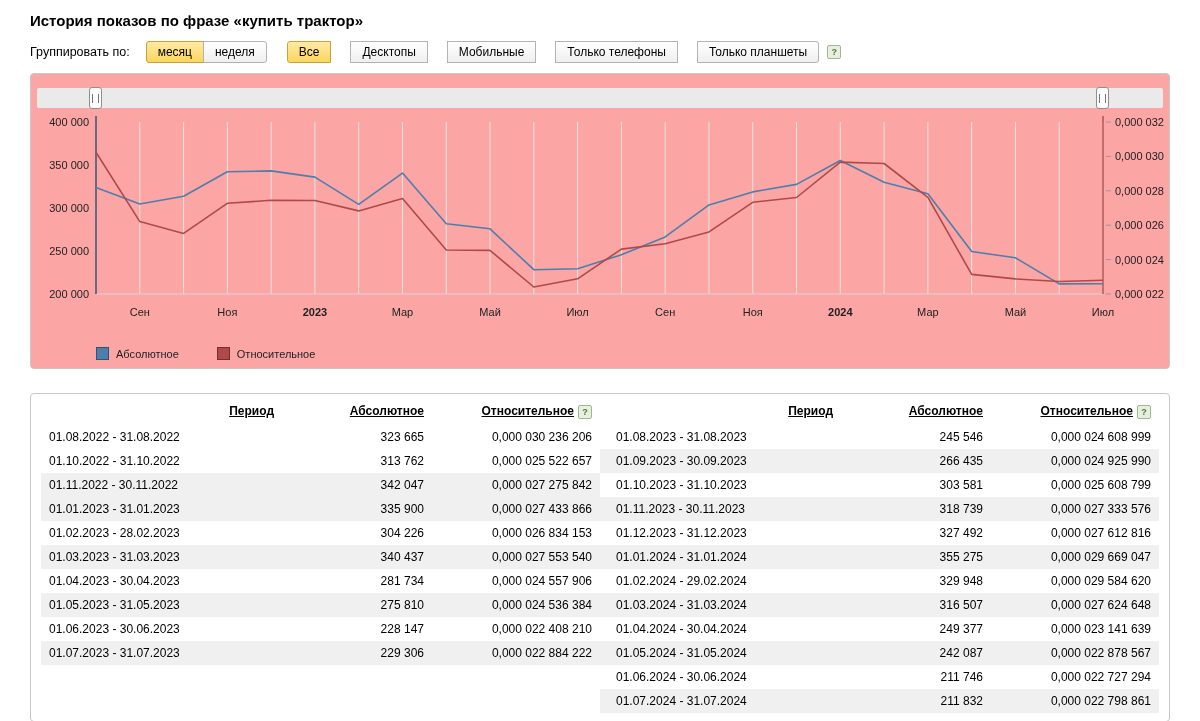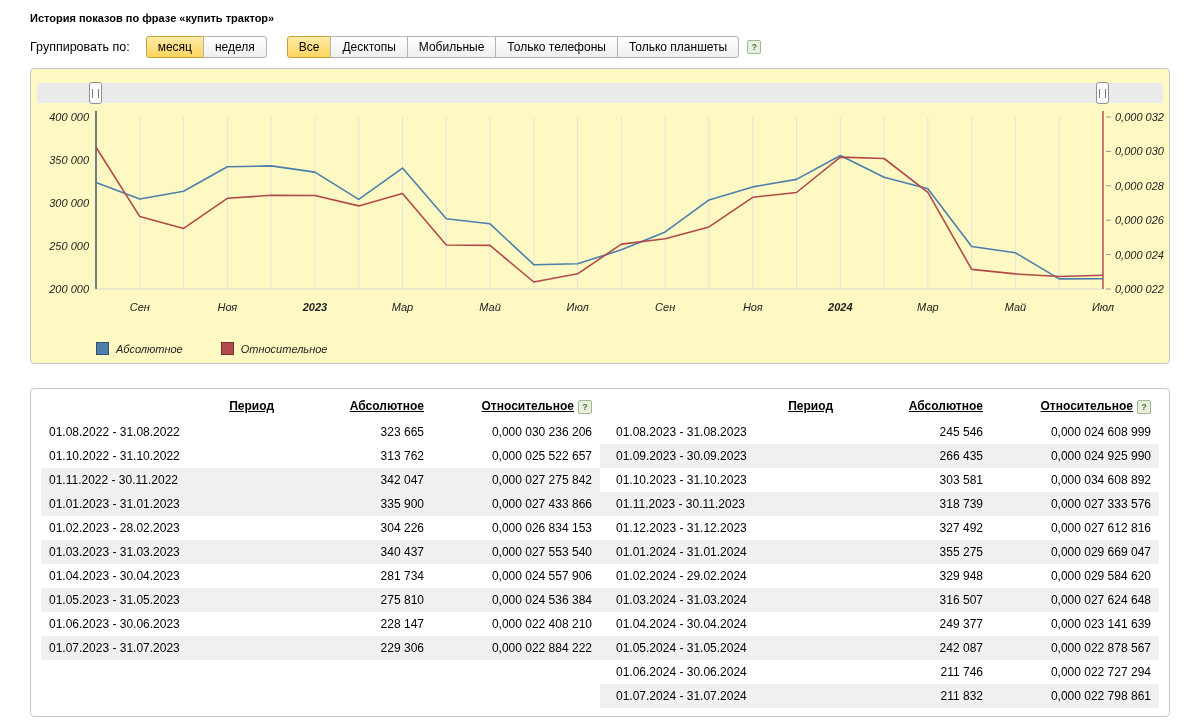--- a/index.html
+++ b/index.html
@@ -1,47 +1,46 @@
 <!DOCTYPE html>
 <html><head>
 <meta charset="utf-8">
 <style>
   html,body{margin:0;padding:0;background:#fff;}
   body{
     width:1200px;height:721px;overflow:hidden;
     font-family:"Liberation Sans",sans-serif;color:#000;
   }
   .page{padding:6px 30px 0 30px;}
-  .title{font-size:11px;font-weight:bold;margin:6px 0 12px 0;}
+  .title{font-size:15px;font-weight:bold;margin:6px 0 12px 0;}
 
   
   .filter-row{display:flex;align-items:center;margin-bottom:10px;}
   .flabel{font-size:12.5px;margin-right:16px;}
   .btn-group{display:inline-flex;}
-  .btn-group.devices{margin-left:20px;}
+  .btn-group.devices{margin-left:20px;gap:20px;}
   .btn{
     font-size:12px;line-height:14px;padding:3px 11px;border:1px solid #b3b3b3;
     background:linear-gradient(#ffffff,#efefef);cursor:pointer;margin-left:-1px;
     color:#000;white-space:nowrap;
   }
   .btn:first-child{margin-left:0;border-radius:3px 0 0 3px;}
   .btn:last-child{border-radius:0 3px 3px 0;}
   .btn.active{background:linear-gradient(#ffeaa4,#fdd55e);border-color:#c9a13b;}
   .qicon{
     display:inline-block;width:12px;height:12px;line-height:12px;text-align:center;
     font-size:9px;font-weight:bold;background:#e7efdf;border:1px solid #9fb88f;
     color:#55703f;border-radius:2px;margin-left:8px;cursor:pointer;vertical-align:middle;
   }
   .qicon.small{margin-left:4px;}
 
   
   .chart-box{
     position:relative;border:1px solid #c8c8c8;border-radius:4px;height:294px;
-    background:#fef9c3;
-    font-style:italic;
+    background:#fca5a5;
   }
   .scrollbar{
     position:absolute;top:14px;left:6px;right:6px;height:20px;
     background:#eaeaea;border-radius:2px;
   }
   .handle{
     position:absolute;top:-1px;width:13px;height:22px;background:#fdfdfd;
     border:1px solid #8f8f8f;border-radius:3px;box-sizing:border-box;
     display:flex;align-items:center;justify-content:center;cursor:ew-resize;
   }
@@ -262,21 +261,21 @@
             <td class="right">0,000 024 608 999</td>
           </tr>
           <tr class="alt">
             <td>01.09.2023 - 30.09.2023</td>
             <td class="right">266 435</td>
             <td class="right">0,000 024 925 990</td>
           </tr>
           <tr>
             <td>01.10.2023 - 31.10.2023</td>
             <td class="right">303 581</td>
-            <td class="right">0,000 034 608 892</td>
+            <td class="right">0,000 025 608 799</td>
           </tr>
           <tr class="alt">
             <td>01.11.2023 - 30.11.2023</td>
             <td class="right">318 739</td>
             <td class="right">0,000 027 333 576</td>
           </tr>
           <tr>
             <td>01.12.2023 - 31.12.2023</td>
             <td class="right">327 492</td>
             <td class="right">0,000 027 612 816</td>

